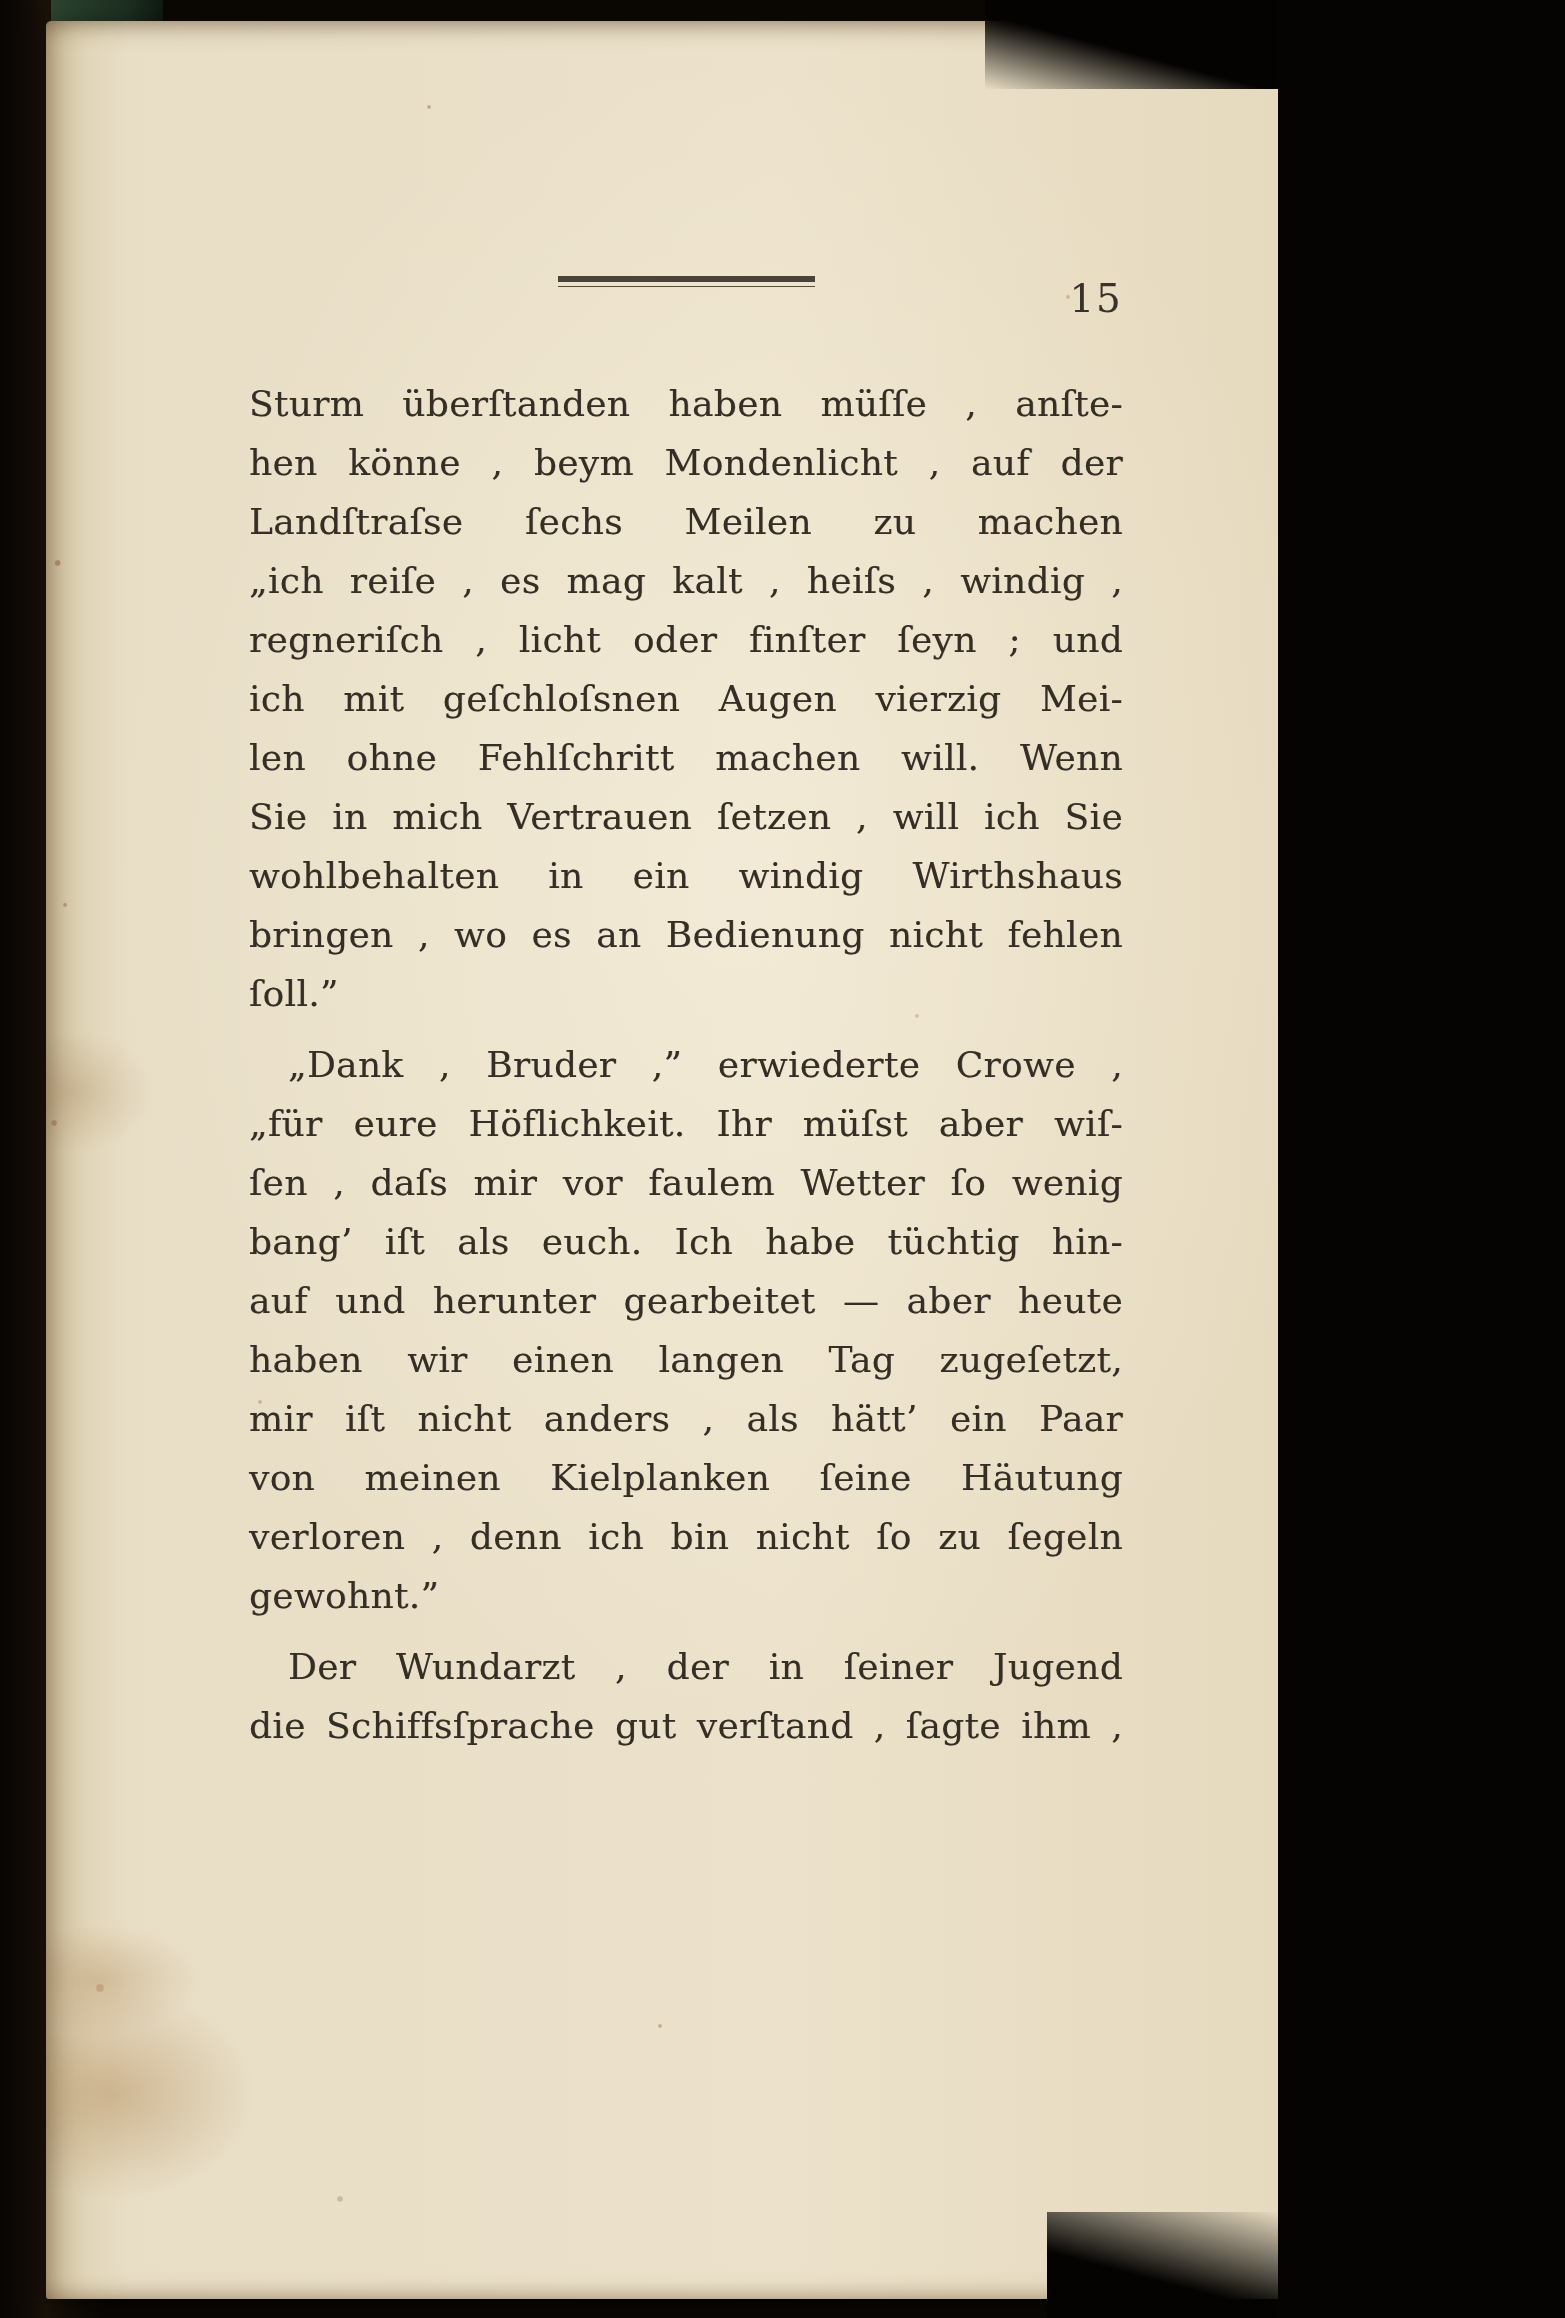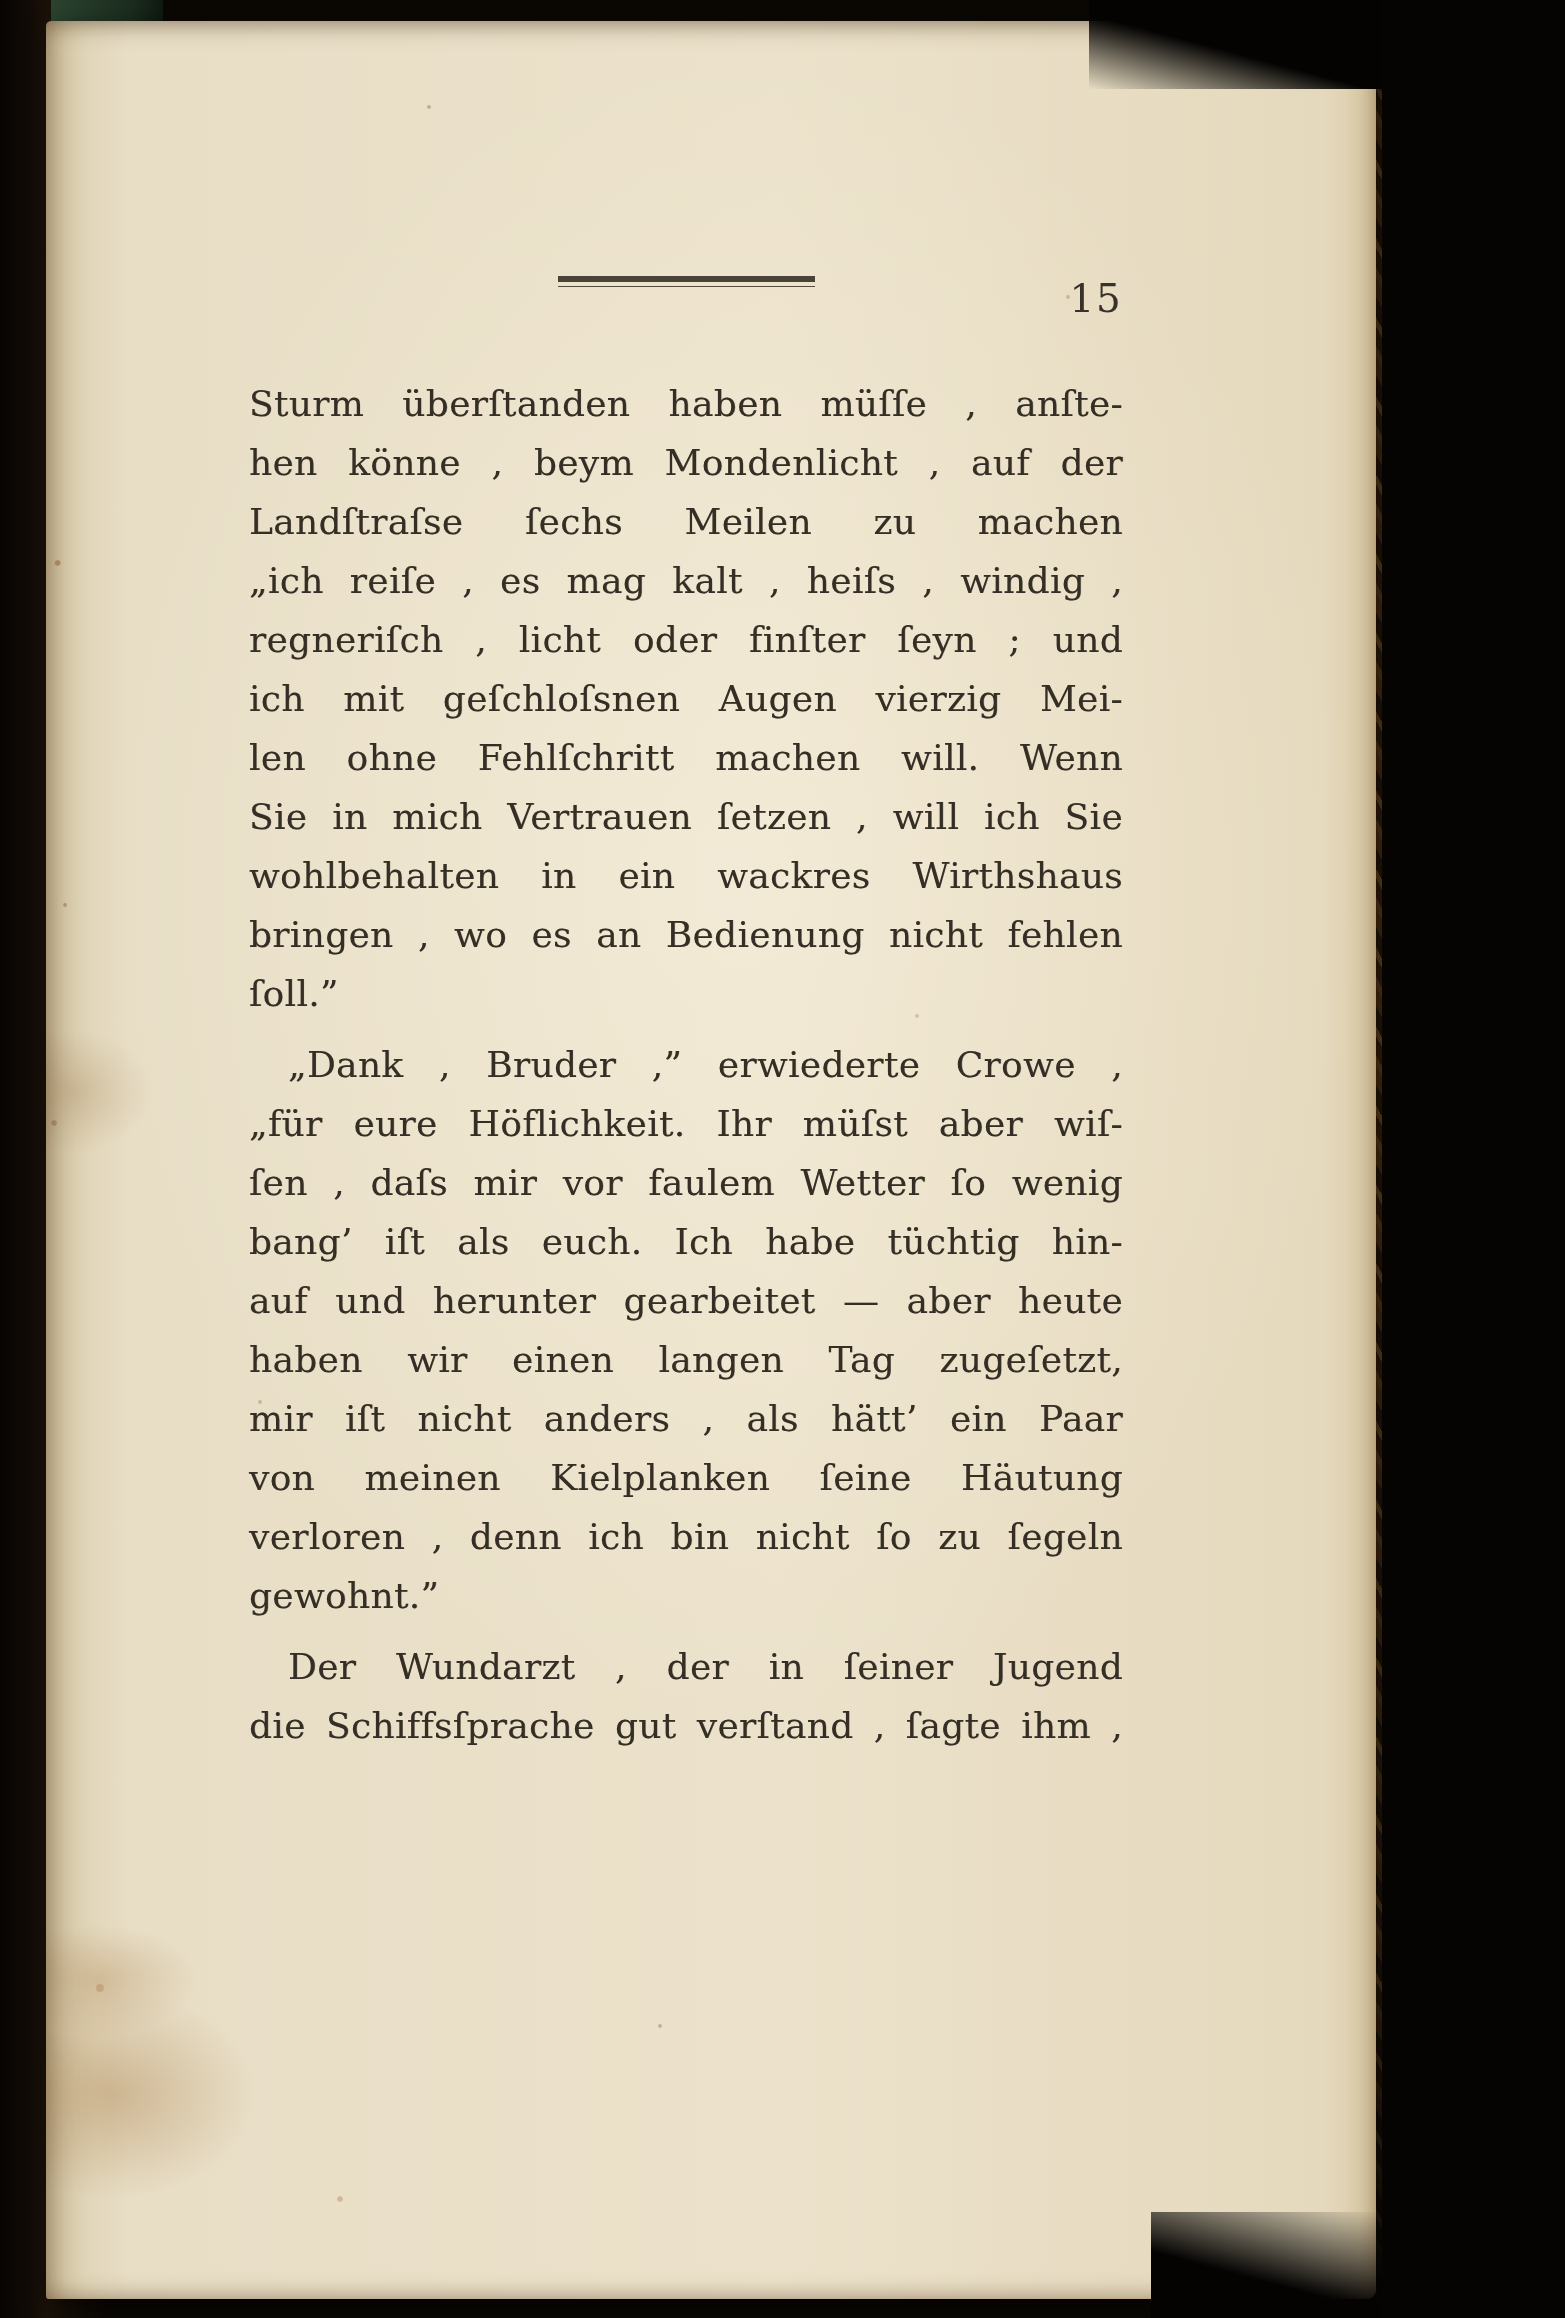--- a/index.html
+++ b/index.html
@@ -2,21 +2,21 @@
 <html lang="de" style="font-size:14px"><head>
 <meta charset="utf-8">
 <style>
   html, body {
     margin: 0;
     padding: 0;
     background: #060402;
   }
   .photo {
     position: relative;
-    width: 1382px;
+    width: 1278px;
     height: 2319px;
     overflow: hidden;
     background:
       linear-gradient(90deg, #070503 0px, #120b06 30px, #1a1209 46px, #0b0804 107px, #0b0804 100%);
     font-family: "DejaVu Serif", serif;
   }
 
   
   .cloth {
     position: absolute;
@@ -179,21 +179,21 @@
       <div class="text-block">
           <div class="paragraph">
             <div class="line">Sturm überſtanden haben müſſe , anſte-</div>
             <div class="line">hen könne , beym Mondenlicht , auf der</div>
             <div class="line">Landſtraſse ſechs Meilen zu machen</div>
             <div class="line">„ich reiſe , es mag kalt , heiſs , windig ,</div>
             <div class="line">regneriſch , licht oder finſter ſeyn ; und</div>
             <div class="line">ich mit geſchloſsnen Augen vierzig Mei-</div>
             <div class="line">len ohne Fehlſchritt machen will. Wenn</div>
             <div class="line">Sie in mich Vertrauen ſetzen , will ich Sie</div>
-            <div class="line">wohlbehalten in ein wackres Wirthshaus</div>
+            <div class="line">wohlbehalten in ein windig Wirthshaus</div>
             <div class="line">bringen , wo es an Bedienung nicht fehlen</div>
             <div class="line endline">ſoll.”</div>
           </div>
           <div class="paragraph">
             <div class="line indent">„Dank , Bruder ,” erwiederte Crowe ,</div>
             <div class="line">„für eure Höflichkeit. Ihr müſst aber wiſ-</div>
             <div class="line">ſen , daſs mir vor faulem Wetter ſo wenig</div>
             <div class="line">bang’ iſt als euch. Ich habe tüchtig hin-</div>
             <div class="line">auf und herunter gearbeitet — aber heute</div>
             <div class="line">haben wir einen langen Tag zugeſetzt,</div>

